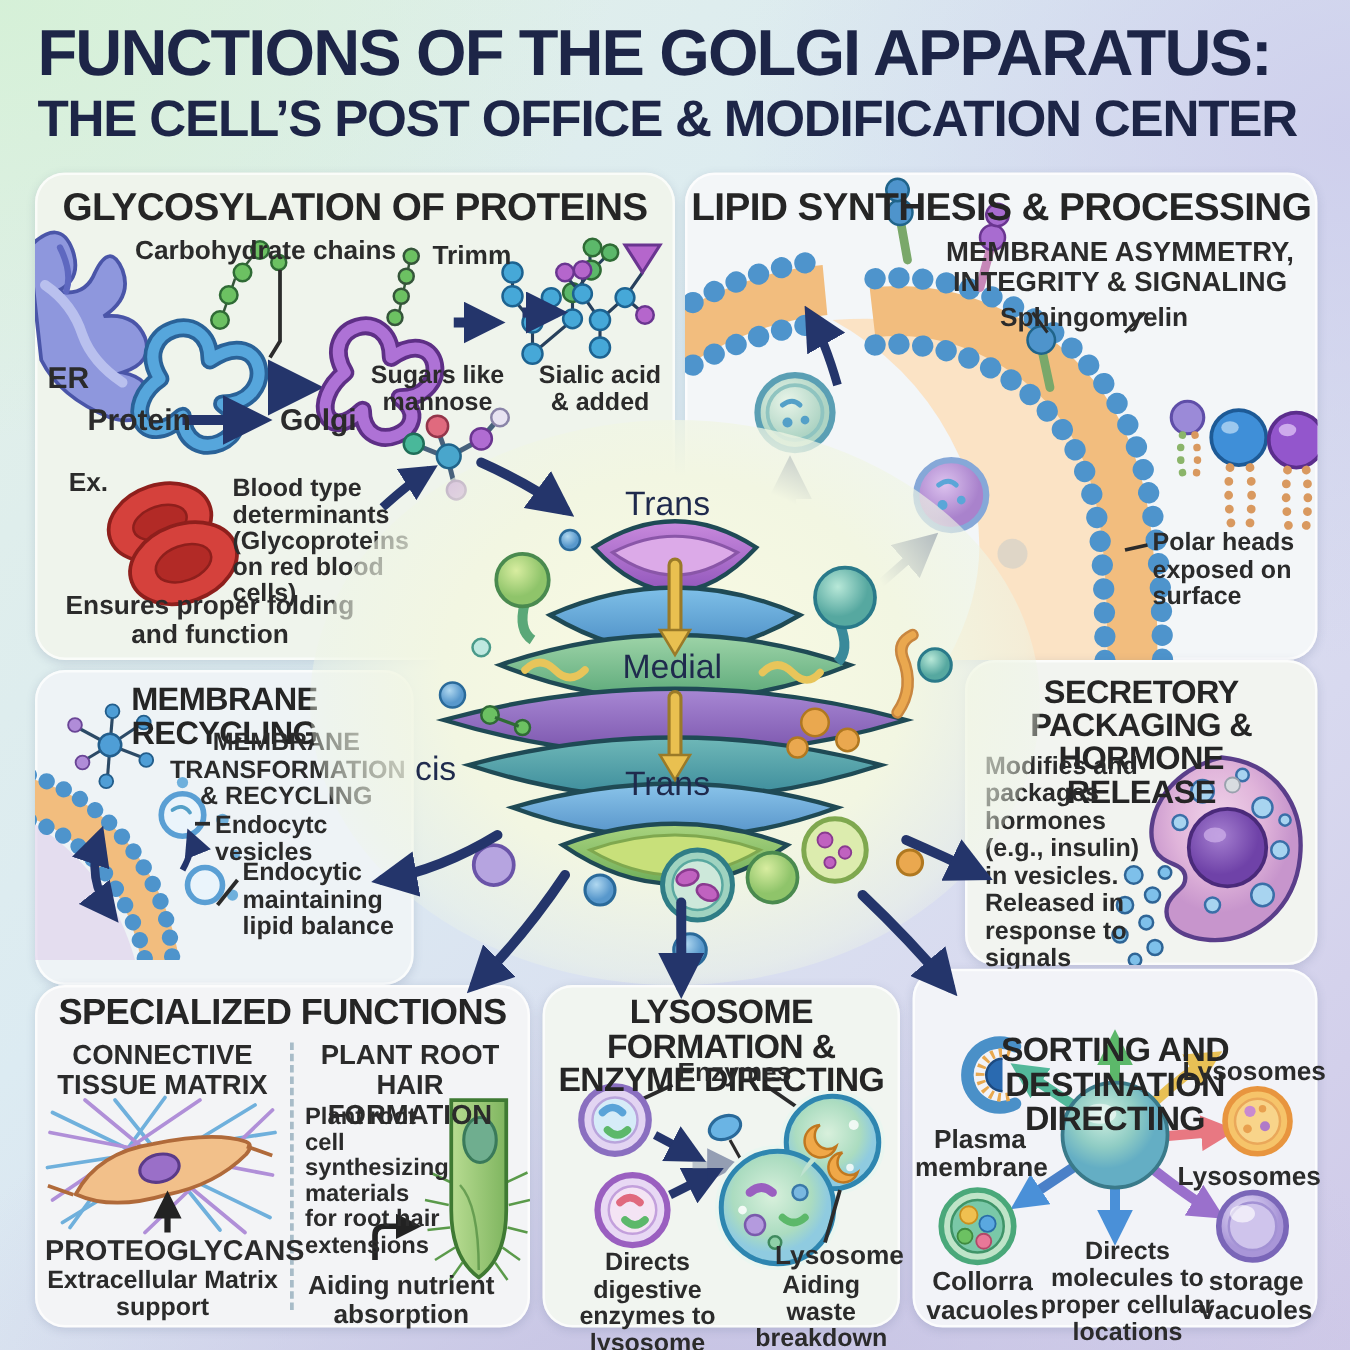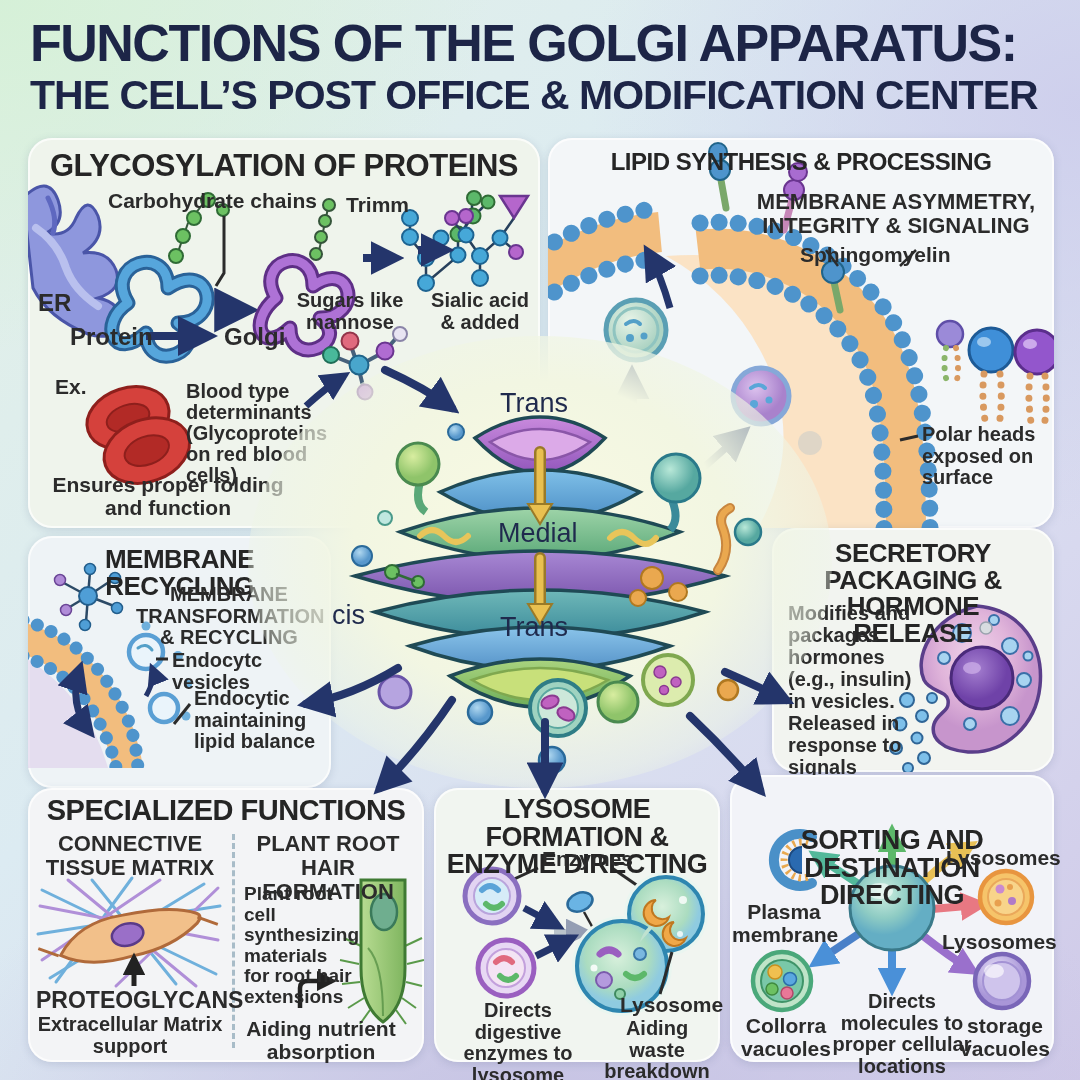--- a/index.html
+++ b/index.html
@@ -270,21 +270,21 @@
       </g>
       <g data-name="free-lipid-purple">
         <circle cx="489" cy="214" r="22" fill="#9356cc" stroke="#5b2e8c" stroke-width="3"></circle>
         <ellipse cx="482" cy="206" rx="7" ry="5" fill="#cdaaec"></ellipse>
         <path d="M482,238 q-3,25 2,52" fill="none" stroke="#d9995f" stroke-width="7" stroke-linecap="round" stroke-dasharray="0.1 11"></path>
         <path d="M497,238 q3,25 -1,52" fill="none" stroke="#d9995f" stroke-width="7" stroke-linecap="round" stroke-dasharray="0.1 11"></path>
       </g>
 
       <line x1="352" y1="302" x2="370" y2="298" stroke="#2b2b2b" stroke-width="3" data-name="polar-pointer"></line>
     </svg>
-    <div class="ph" style="top:12px;font-size:24px;" data-name="lipid-title">LIPID SYNTHESIS &amp; PROCESSING</div>
+    <div class="ph" style="top:12px;font-size:31px;" data-name="lipid-title">LIPID SYNTHESIS &amp; PROCESSING</div>
     <div class="lbl" style="left:200px;top:52px;width:296px;text-align:center;font-size:22px;font-weight:800;" data-name="membrane-asymmetry-label">MEMBRANE ASYMMETRY, INTEGRITY &amp; SIGNALING</div>
     <div class="lbl" style="left:252px;top:106px;font-size:21px;" data-name="sphingomyelin-label">Sphingomyelin</div>
     <div class="lbl" style="left:374px;top:286px;width:125px;font-size:20px;" data-name="polar-heads-label">Polar heads exposed on surface</div>
   </section>
 
   <section class="panel p-recycle" data-name="panel-membrane-recycling">
     <svg class="art" width="303" height="232" viewBox="0 0 303 232" data-name="recycling-illustration">
       <defs>
         <marker id="ahr" viewBox="0 0 10 10" refX="7.5" refY="5" markerWidth="4.5" markerHeight="4.5" orient="auto-start-reverse">
           <path d="M0,0 L10,5 L0,10 z" fill="#24356b"></path>

